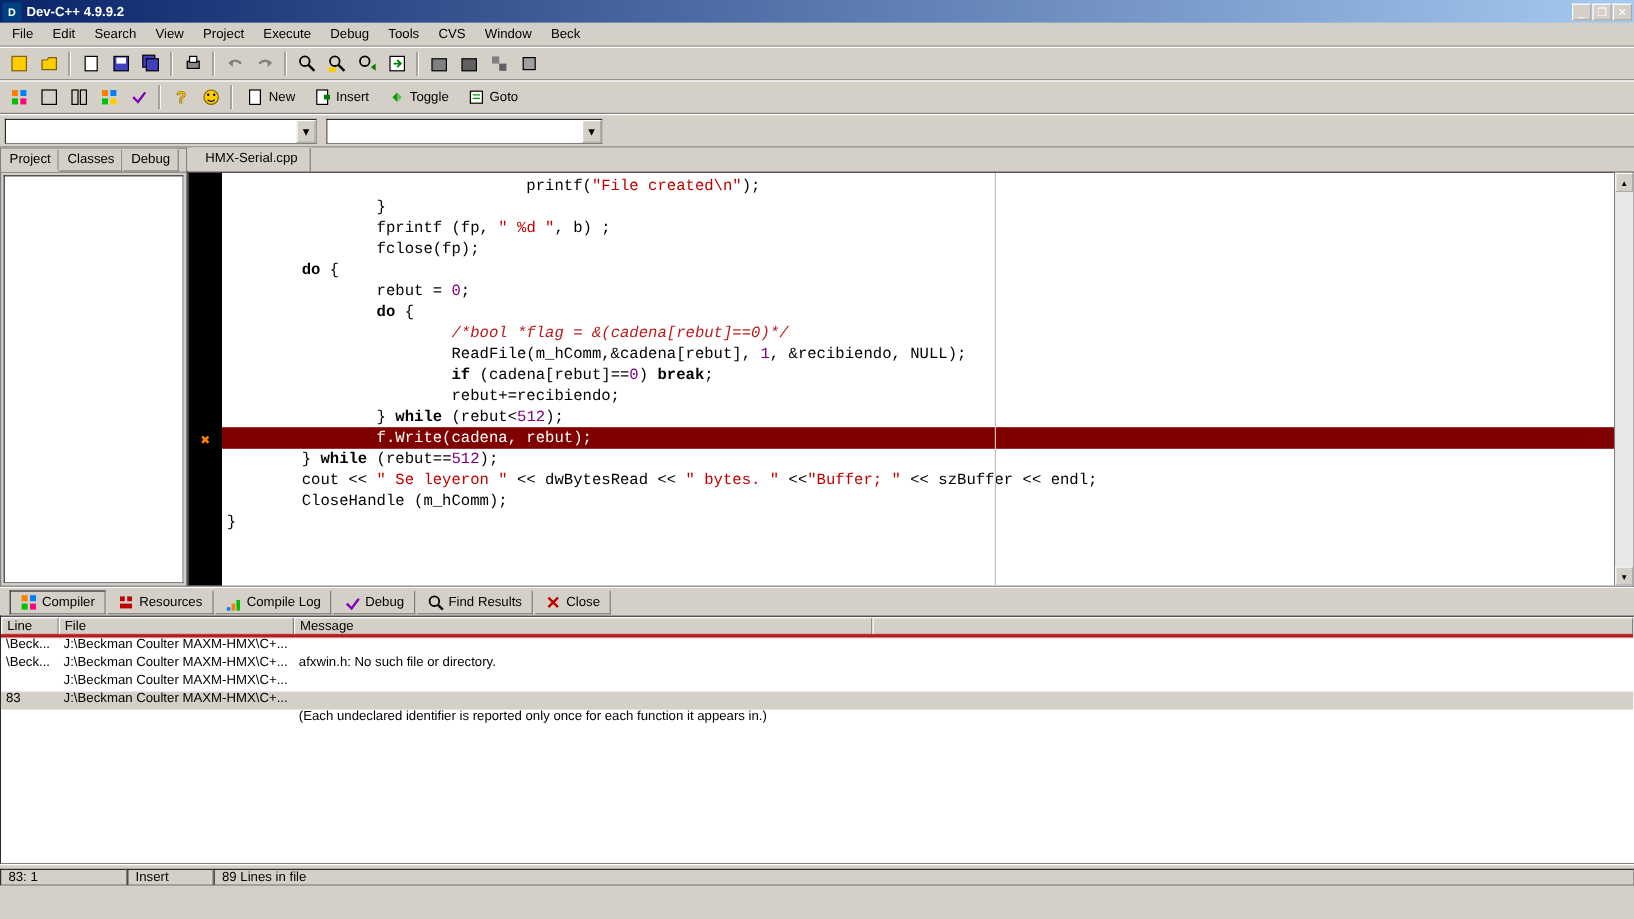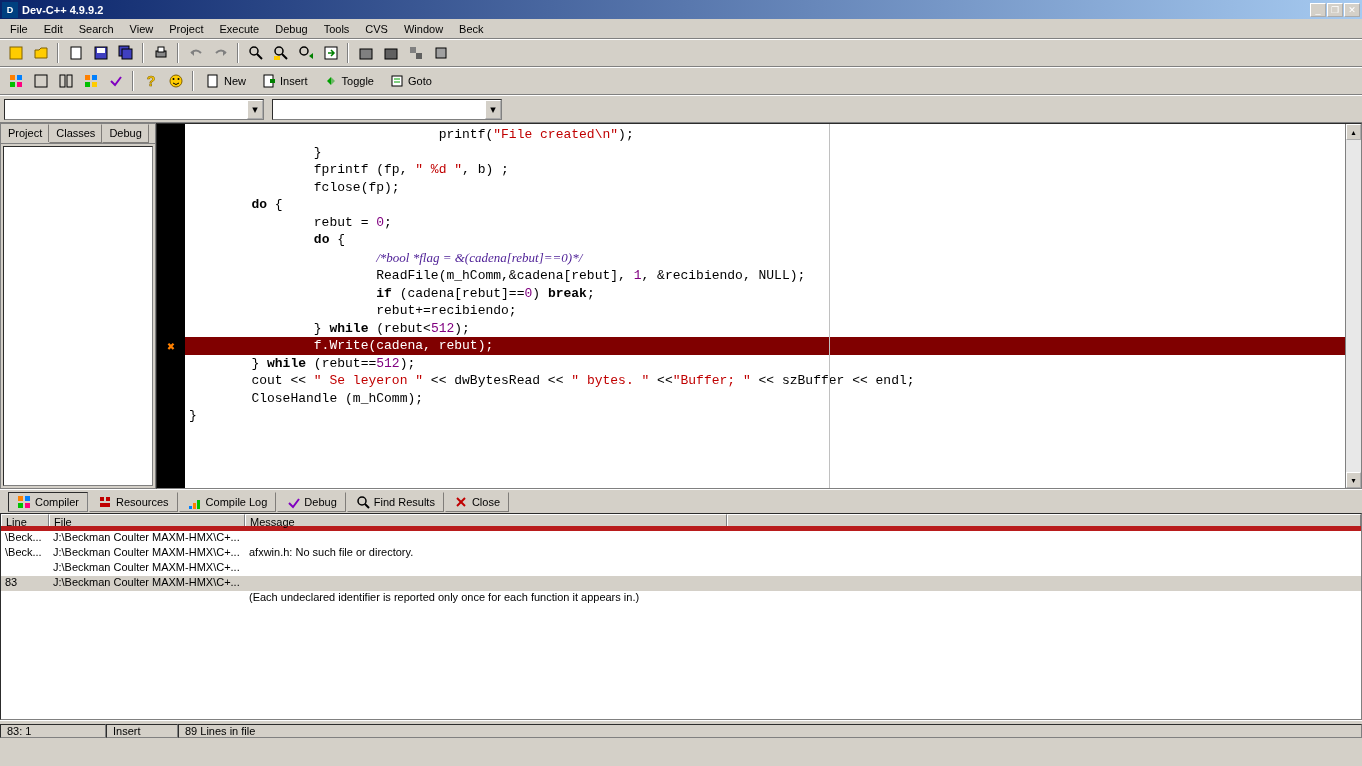--- a/index.html
+++ b/index.html
@@ -35,34 +35,34 @@
 .editor-tabs { height: 20px; display: flex; padding-left: 4px; }
 .editor-tab { padding: 2px 10px; border: 1px outset #d4d0c8; background: #d4d0c8; cursor: pointer; font-size: 11px; border-bottom: none; }
 .editor-wrap { flex: 1; display: flex; border: 1px inset #808080; background: #fff; }
 .gutter { width: 28px; background: #000; }
 .gutter-mark { color: #ff8000; text-align: center; font-size: 10px; margin-top: 217px; }
 .code { flex: 1; font-family: 'Courier New', monospace; font-size: 13px; line-height: 17.5px; white-space: pre; overflow: hidden; position: relative; padding-top: 2px; }
 .code-line { padding-left: 4px; }
 .hl-line { background: #800000; color: #fff; }
 .str { color: #c00000; }
 .kw { font-weight: bold; color: #000; }
-.cmt { color: #4c1d95; font-style: italic; font-family: Liberation Serif, serif; }
+.cmt { color: #b91c1c; font-style: italic; }
 .num { color: #800080; }
 .margin-line { position: absolute; left: 644px; top: 0; bottom: 0; width: 1px; background: #c0c0c0; }
 .vscroll { width: 16px; background: #d4d0c8; border-left: 1px solid #808080; display: flex; flex-direction: column; }
 .scroll-btn { height: 16px; background: #d4d0c8; border: 1px outset #fff; display: flex; align-items: center; justify-content: center; font-size: 8px; }
 .scroll-track { flex: 1; background: #e8e8e8; }
 
 .bottom-tabs { height: 24px; background: #d4d0c8; border-top: 1px solid #fff; display: flex; align-items: center; padding: 2px 8px; }
 .btab { padding: 2px 8px; border: 1px outset #d4d0c8; display: flex; align-items: center; gap: 4px; cursor: pointer; margin-right: 1px; }
 .btab.active { border: 1px inset #808080; }
 .btab-icon { width: 14px; height: 14px; display: inline-block; }
 
 .compiler-table { height: 207px; background: #fff; border: 1px inset #808080; overflow: auto; }
-.ct-header { display: flex; background: #d4d0c8; border-bottom: 5px solid #b91c1c; height: 17px; }
+.ct-header { display: flex; background: #d4d0c8; border-bottom: 3px solid #b91c1c; height: 17px; }
 .ct-col { border-right: 1px solid #808080; border-top: 1px solid #fff; border-left: 1px solid #fff; padding: 1px 4px; font-size: 11px; }
 .ct-col.c1 { width: 48px; }
 .ct-col.c2 { width: 196px; }
 .ct-col.c3 { width: 482px; }
 .ct-col.c4 { flex: 1; }
 .ct-row { display: flex; height: 15px; font-size: 11px; }
 .ct-row.sel { background: #d4d0c8; }
 .ct-cell { padding: 0 4px; overflow: hidden; white-space: nowrap; }
 .ct-cell.c1 { width: 48px; }
 .ct-cell.c2 { width: 196px; }
@@ -294,20 +294,23 @@
 <div class="main-area">
   <div class="sidebar">
     <div class="sidebar-tabs" id="sidebar-tabs">
         <div class="side-tab active">Project</div>
         <div class="side-tab">Classes</div>
         <div class="side-tab">Debug</div>
       </div>
     <div class="sidebar-content"></div>
   </div>
   <div class="editor-area">
+    <div class="editor-tabs">
+      <div class="editor-tab">HMX-Serial.cpp</div>
+    </div>
     <div class="editor-wrap">
       <div class="gutter">
         <div class="gutter-mark">✖</div>
       </div>
       <div class="code" id="code"><div class="margin-line"></div><div class="code-line">                                printf(<span class="str">"File created\n"</span>);</div><div class="code-line">                }</div><div class="code-line">                fprintf (fp, <span class="str">" %d "</span>, b) ;</div><div class="code-line">                fclose(fp);</div><div class="code-line">        <span class="kw">do</span> {</div><div class="code-line">                rebut = <span class="num">0</span>;</div><div class="code-line">                <span class="kw">do</span> {</div><div class="code-line">                        <span class="cmt">/*bool *flag = &amp;(cadena[rebut]==0)*/</span></div><div class="code-line">                        ReadFile(m_hComm,&amp;cadena[rebut], <span class="num">1</span>, &amp;recibiendo, NULL);</div><div class="code-line">                        <span class="kw">if</span> (cadena[rebut]==<span class="num">0</span>) <span class="kw">break</span>;</div><div class="code-line">                        rebut+=recibiendo;</div><div class="code-line">                } <span class="kw">while</span> (rebut&lt;<span class="num">512</span>);</div><div class="code-line hl-line">                f.Write(cadena, rebut);</div><div class="code-line">        } <span class="kw">while</span> (rebut==<span class="num">512</span>);</div><div class="code-line">        cout &lt;&lt; <span class="str">" Se leyeron "</span> &lt;&lt; dwBytesRead &lt;&lt; <span class="str">" bytes. "</span> &lt;&lt;<span class="str">"Buffer; "</span> &lt;&lt; szBuffer &lt;&lt; endl;</div><div class="code-line">        CloseHandle (m_hComm);</div><div class="code-line">}</div></div>
       <div class="vscroll">
         <div class="scroll-btn">▴</div>
         <div class="scroll-track"></div>
         <div class="scroll-btn">▾</div>
       </div>

